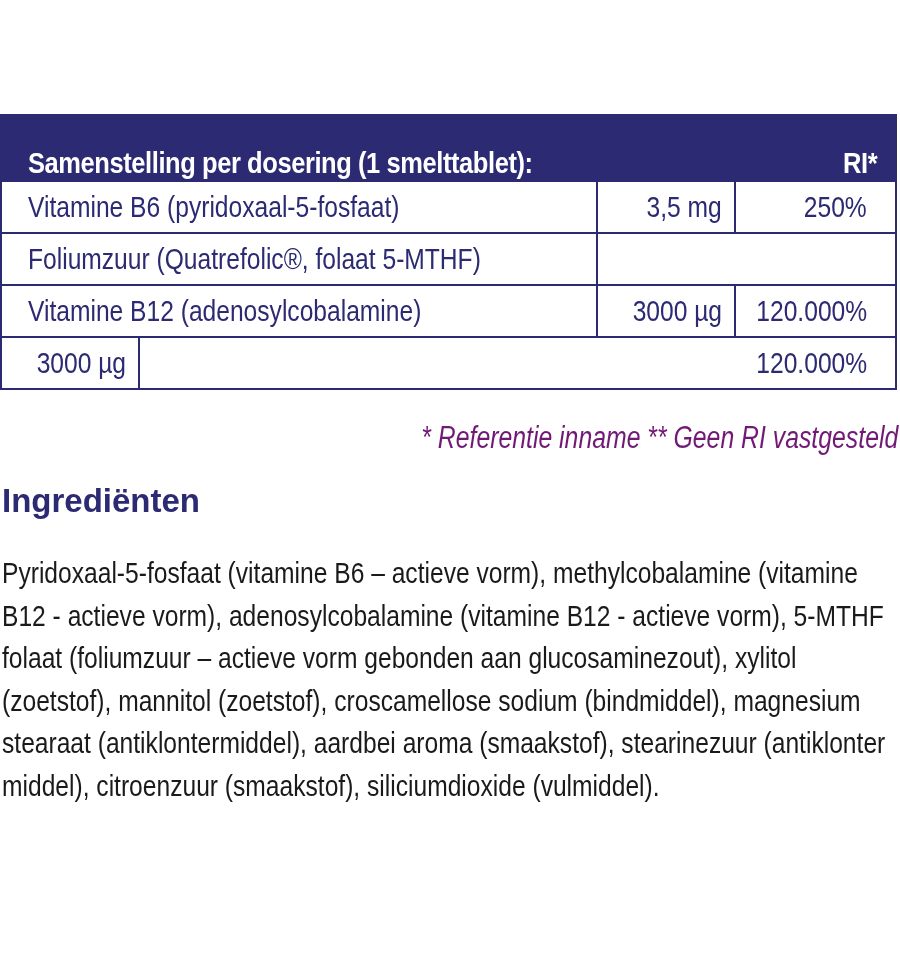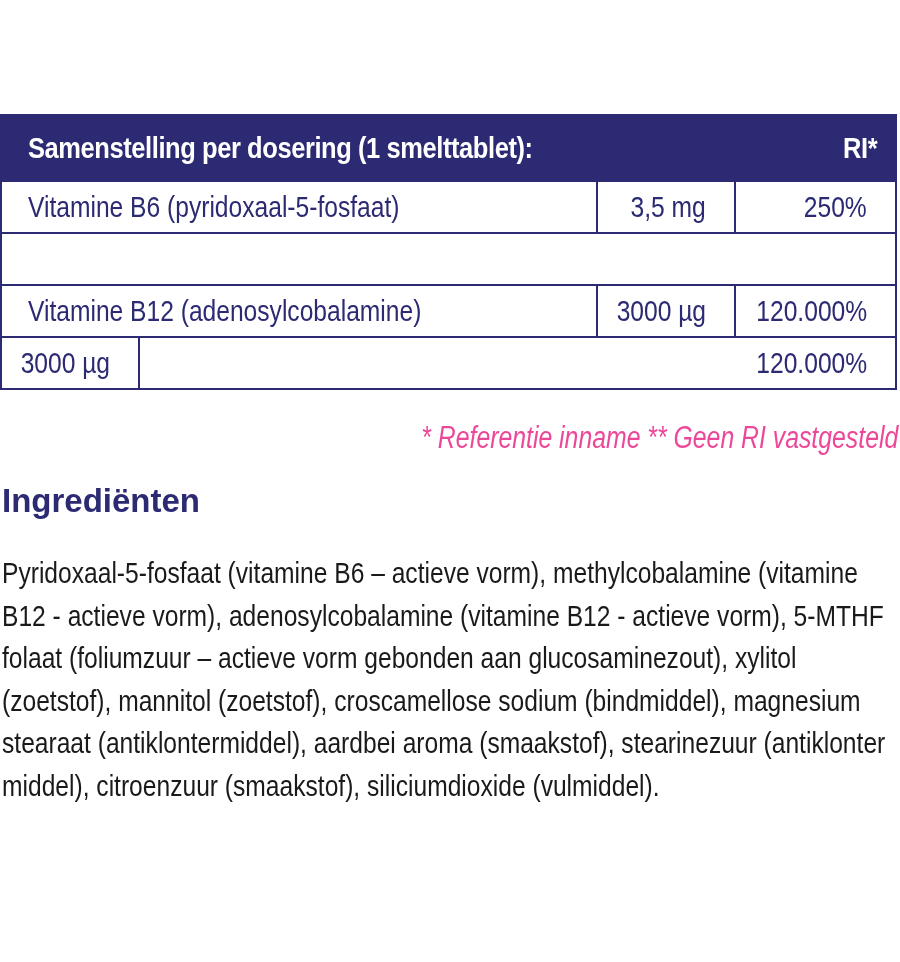--- a/index.html
+++ b/index.html
@@ -1,33 +1,33 @@
 <!DOCTYPE html>
 <html><head>
 <meta charset="utf-8">
 <style>
   html, body { margin:0; padding:0; background:#ffffff; }
   body { width:900px; height:962px; position:relative; overflow:hidden;
          font-family:"Liberation Sans", sans-serif; }
   .table { position:absolute; left:0; top:114px; width:897px;
            border:2px solid #2b2a72; box-sizing:border-box; border-collapse:collapse; }
-  .hdr { height:64px; background:#2b2a72; color:#fff; display:flex; align-items:center;
+  .hdr { height:64px; background:#2b2a72; color:#fff; display:flex; align-items:flex-end;
          justify-content:space-between; padding:0 18px 0 26px; box-sizing:border-box;
          font-size:30px; font-weight:bold; letter-spacing:-0.5px; transform-origin:left; }
   .hdr span { display:inline-block; transform:scaleX(0.85); transform-origin:left center; white-space:nowrap; }
   .hdr .ri { transform-origin:right center; }
   .row { display:flex; height:52px; border-top:2px solid #2b2a72; box-sizing:border-box; color:#2b2a72; }
   .cell { display:flex; align-items:center; font-size:30px; box-sizing:border-box; white-space:nowrap; overflow:hidden; }
   .cell span { display:inline-block; transform:scaleX(0.82); }
   .c1 { width:596px; padding-left:26px; border-right:2px solid #2b2a72; }
   .c1 span { transform-origin:left center; }
-  .c2 { width:138px; justify-content:flex-end; padding-right:28px; border-right:2px solid #2b2a72; }
+  .c2 { width:138px; justify-content:flex-end; padding-right:12px; border-right:2px solid #2b2a72; }
   .c2 span, .c3 span { transform-origin:right center; }
   .c3 { flex:1; justify-content:flex-end; padding-right:28px; }
-  .footnote { position:absolute; right:2px; top:420px; color:#ec4899; font-size:31px; font-style:italic; white-space:nowrap; }
+  .footnote { position:absolute; right:2px; top:420px; color:#701a75; font-size:31px; font-style:italic; white-space:nowrap; }
   .footnote span { display:inline-block; transform:scaleX(0.8); transform-origin:right center; }
   .ing-title { position:absolute; left:2px; top:482px; margin:0; color:#2b2a72; font-size:33px; font-weight:bold; }
   .ing-text { position:absolute; left:2px; top:552px; width:1080px; margin:0; color:#1a1a1a;
               font-size:30px; line-height:42.5px; transform:scaleX(0.82); transform-origin:left top; }
 </style>
 </head>
 <body>
 
 <div class="table">
   <div class="hdr">
@@ -39,20 +39,23 @@
         <span>Vitamine B6 (pyridoxaal-5-fosfaat)</span>
       </div>
     <div class="cell c2">
         <span>3,5 mg</span>
       </div>
     <div class="cell c3">
         <span>250%</span>
       </div>
   </div>
   <div class="row">
+    <div class="cell c1">
+        <span>Foliumzuur (Quatrefolic®, folaat 5-MTHF)</span>
+      </div>
   </div>
   <div class="row">
     <div class="cell c1">
         <span>Vitamine B12 (adenosylcobalamine)</span>
       </div>
     <div class="cell c2">
         <span>3000 µg</span>
       </div>
     <div class="cell c3">
         <span>120.000%</span>

